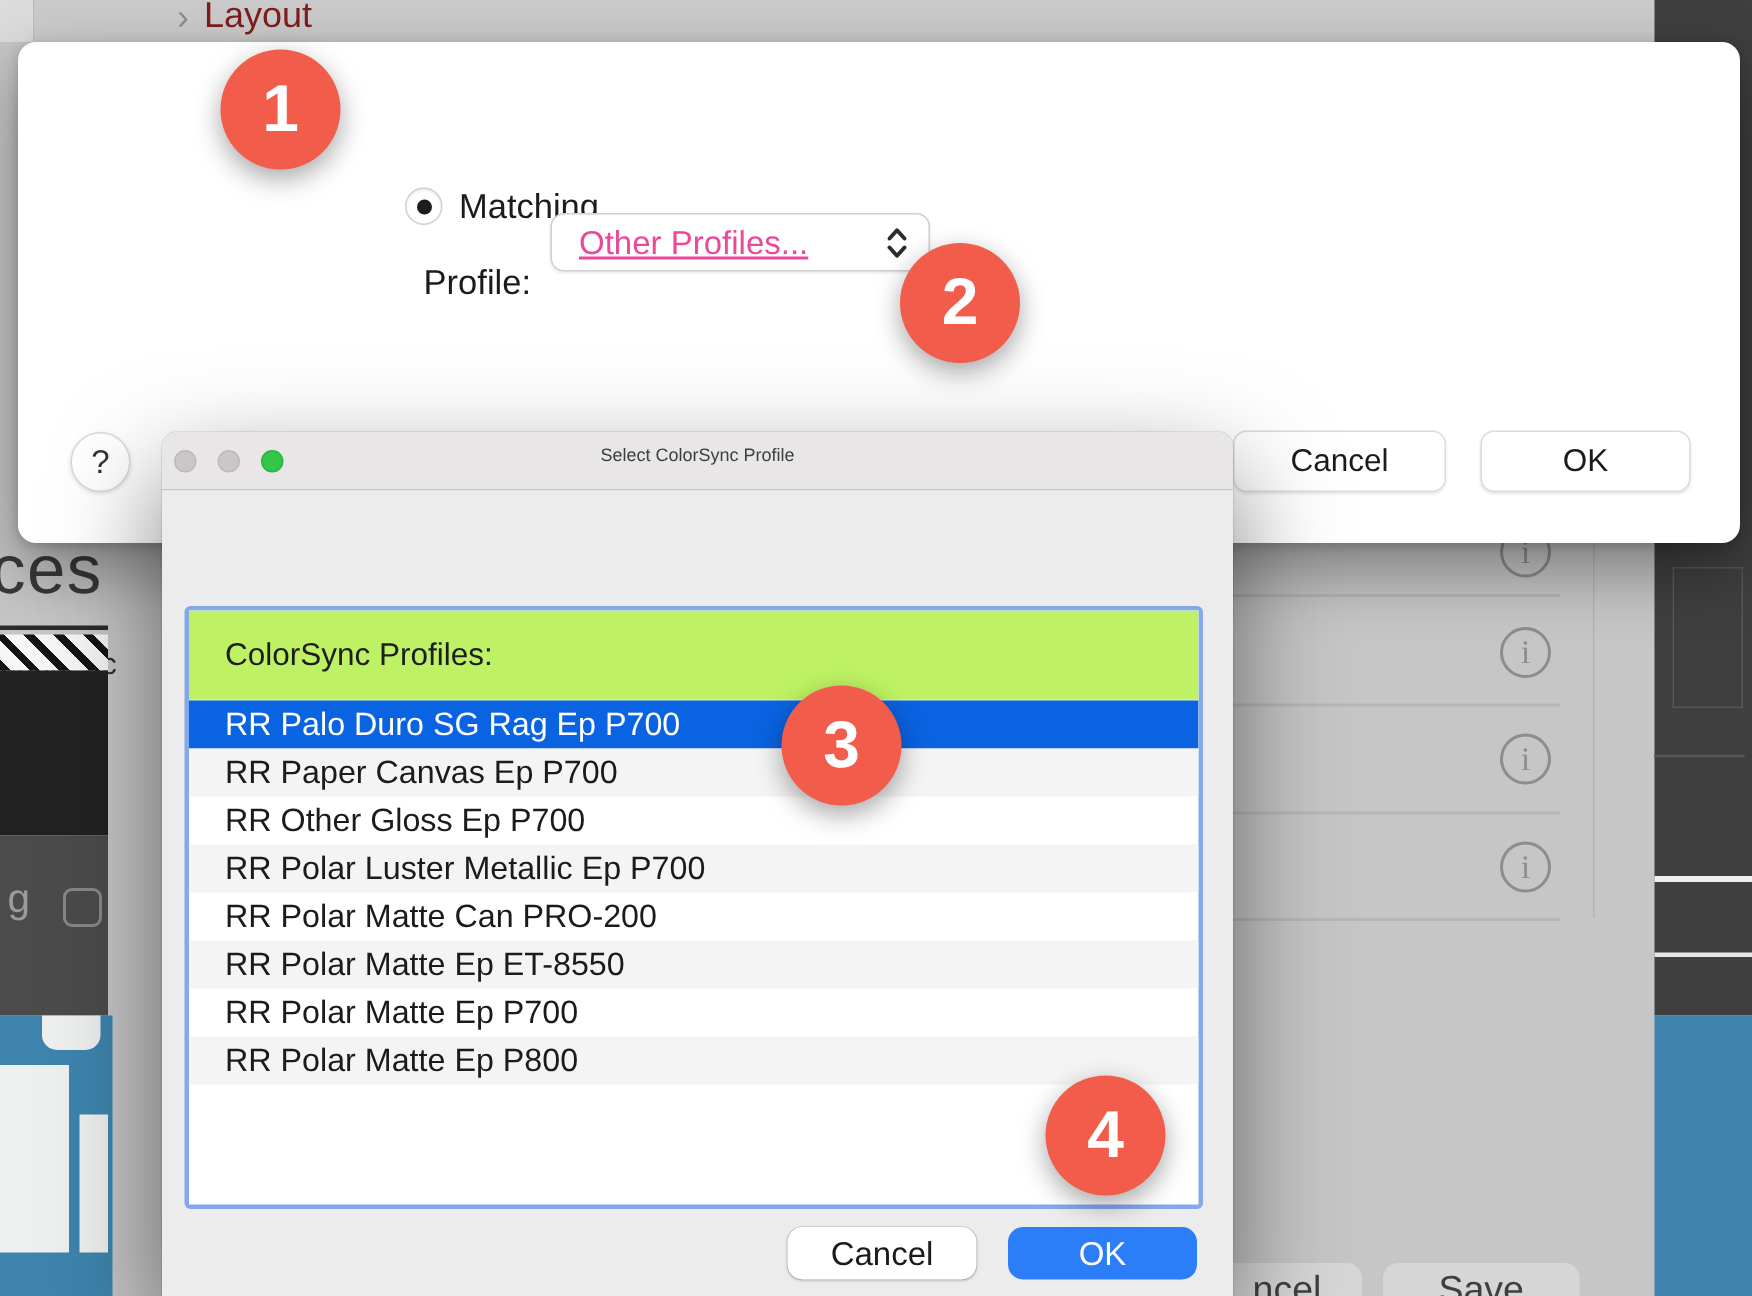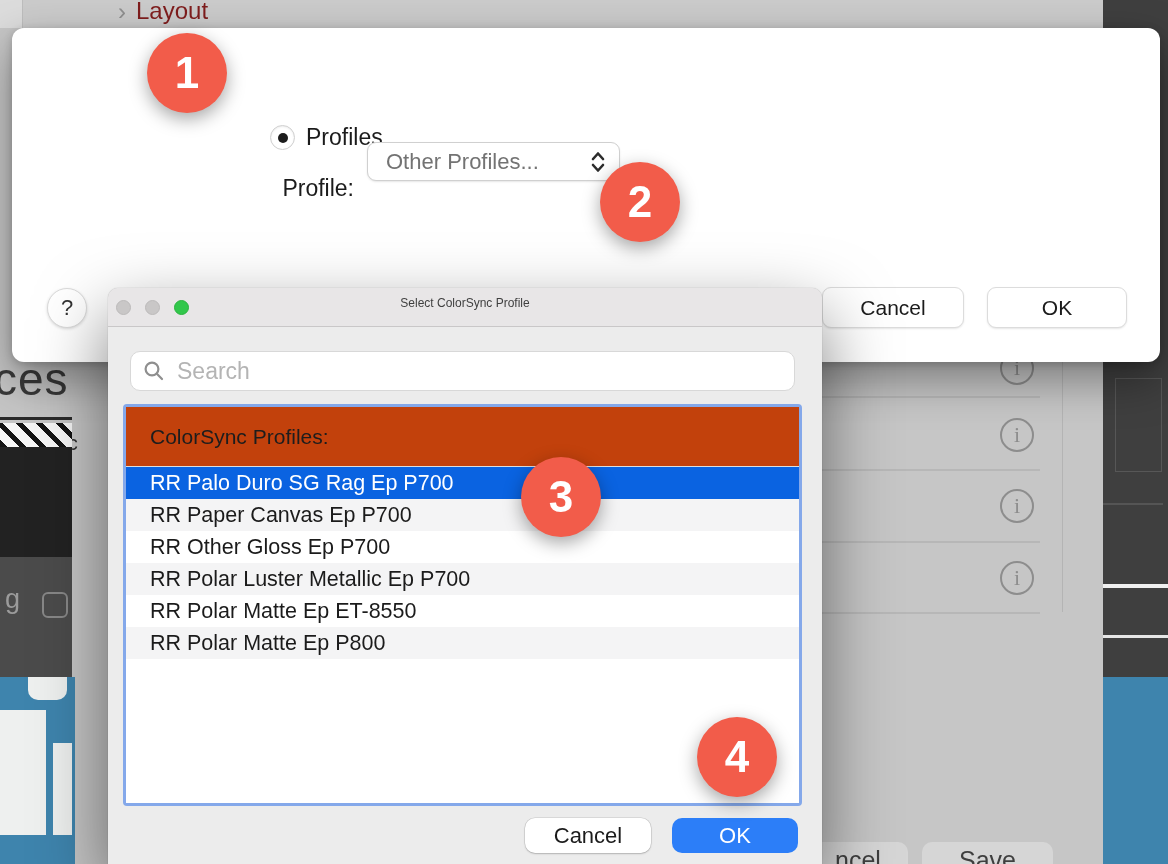--- a/index.html
+++ b/index.html
@@ -64,21 +64,21 @@
   .radio-group{display:flex;align-items:center;gap:11px;position:absolute;}
   .rg-1{left:258px;top:96px;} .rg-2{left:580px;top:96px;}
   .radio-circle{width:23px;height:23px;border-radius:50%;background:#fff;
     border:1px solid #cfcfcf;box-shadow:inset 0 1px 2px rgba(0,0,0,.08);
     display:flex;align-items:center;justify-content:center;}
   .radio-dot{width:10px;height:10px;border-radius:50%;background:#1c1c1c;}
   .radio-label{font-size:23px;color:#1b1b1b;}
   .profile-label{left:250px;top:147px;width:92px;text-align:right;font-size:23px;color:#1b1b1b;}
   .popup-btn{left:355px;top:114px;width:251px;height:37px;background:#fff;border:1px solid #d0d0d0;
     border-radius:9px;box-shadow:0 1px 2px rgba(0,0,0,.10);display:flex;align-items:center;}
-  .popup-text{font-size:22px;color:#737373;padding-left:18px;flex:1;}
+  .popup-text{font-size:22px;color:#ec4899;padding-left:18px;flex:1;text-decoration:underline;}
   .popup-chevrons{width:30px;display:flex;align-items:center;justify-content:center;padding-right:6px;}
   .help-btn{left:35px;top:260px;width:38px;height:38px;border-radius:50%;background:#fff;
     border:1px solid #dadada;box-shadow:0 1px 3px rgba(0,0,0,.15);
     display:flex;align-items:center;justify-content:center;font-size:22px;color:#333;}
   .dlg-btn{height:39px;border-radius:9px;background:#fff;border:1px solid #dcdcdc;
     box-shadow:0 1px 2px rgba(0,0,0,.10);display:flex;align-items:center;justify-content:center;
     font-size:21px;color:#1b1b1b;}
   .dlg-cancel{left:810px;top:259px;width:140px;}
   .dlg-ok{left:975px;top:259px;width:138px;}
 
@@ -96,21 +96,21 @@
   .search-field{left:22px;top:63px;width:665px;height:40px;background:#fff;border:1px solid #d8d8d8;
     border-radius:10px;display:flex;align-items:center;box-sizing:border-box;}
   .search-glyph{margin-left:12px;margin-right:10px;display:flex;}
   .search-input{border:none;outline:none;flex:1;font-size:23px;color:#333;background:transparent;
     font-family:"Liberation Sans",sans-serif;}
   .search-input::placeholder{color:#b4b4b4;}
   .focus-ring{left:15px;top:116px;width:679px;height:402px;background:#84a8ea;border-radius:4px;
     padding:0;box-sizing:border-box;}
   .list-box{position:absolute;left:3px;top:3px;width:673px;height:396px;background:#fff;overflow:hidden;}
   .list-header{height:60px;display:flex;align-items:center;padding-left:24px;font-size:21px;color:#1d1d1d;
-    border-bottom:1px solid #dedede;box-sizing:border-box;background:#c2410c;text-align:center;}
+    border-bottom:1px solid #dedede;box-sizing:border-box;background:#bef264;text-align:center;}
   .rows .row{height:32px;display:flex;align-items:center;padding-left:24px;font-size:21.5px;color:#1b1b1b;}
   .rows .row:nth-child(even){background:#f4f4f5;}
   .rows .row.selected{background:#0a63e1;color:#fff;}
   .win-btn{position:absolute;height:35px;width:126px;border-radius:10px;display:flex;align-items:center;
     justify-content:center;font-size:22px;}
   .win-cancel{left:417px;top:530px;background:#fff;color:#1b1b1b;
     box-shadow:0 0 0 0.5px rgba(0,0,0,.15), 0 1px 2px rgba(0,0,0,.18);}
   .win-ok{left:564px;top:530px;background:#2c7ef8;color:#fff;}
 
   
@@ -171,21 +171,21 @@
   </div>
 
 <div class="abs part-btn part-cancel">ncel</div>
 <div class="abs part-btn part-save">Save</div>
 
 <div class="abs print-dialog">
   <div class="radio-group rg-1">
     <span class="radio-circle">
         <span class="radio-dot"></span>
       </span>
-    <span class="radio-label">Profiles</span>
+    <span class="radio-label">Matching</span>
   </div>
 
   <div class="abs profile-label">Profile:</div>
   <div class="abs popup-btn">
     <span class="popup-text">Other Profiles...</span>
     <span class="popup-chevrons">
       <svg width="16" height="22" viewBox="0 0 16 22">
           <path d="M3 8 L8 2.5 L13 8" fill="none" stroke="#2c2c2c" stroke-width="2.6" stroke-linecap="round" stroke-linejoin="round"></path>
           <path d="M3 14 L8 19.5 L13 14" fill="none" stroke="#2c2c2c" stroke-width="2.6" stroke-linecap="round" stroke-linejoin="round"></path>
         </svg>
@@ -202,39 +202,32 @@
 <div class="abs csp-window">
   <div class="abs titlebar">
     <div class="abs lights">
       <span class="light light-grey"></span>
       <span class="light light-grey"></span>
       <span class="light light-green"></span>
     </div>
     <div class="abs win-title">Select ColorSync Profile</div>
   </div>
 
-  <div class="abs search-field">
-    <span class="search-glyph">
-      <svg width="22" height="22" viewBox="0 0 22 22">
-          <circle cx="9" cy="9" r="6.4" fill="none" stroke="#8f8f8f" stroke-width="2.2"></circle>
-          <line x1="13.8" y1="13.8" x2="19" y2="19" stroke="#8f8f8f" stroke-width="2.2" stroke-linecap="round"></line>
-        </svg>
-    </span>
-    <input class="search-input" type="text" placeholder="Search" style="">
-  </div>
 
   <div class="abs focus-ring">
     <div class="list-box">
       <div class="list-header">ColorSync Profiles:</div>
       <div class="rows">
         <div class="row selected">RR Palo Duro SG Rag Ep P700</div>
         <div class="row">RR Paper Canvas Ep P700</div>
         <div class="row">RR Other Gloss Ep P700</div>
         <div class="row">RR Polar Luster Metallic Ep P700</div>
+        <div class="row">RR Polar Matte Can PRO-200</div>
         <div class="row">RR Polar Matte Ep ET-8550</div>
+        <div class="row">RR Polar Matte Ep P700</div>
         <div class="row">RR Polar Matte Ep P800</div>
       </div>
     </div>
   </div>
 
   <div class="win-btn win-cancel">Cancel</div>
   <div class="win-btn win-ok">OK</div>
 </div>
 
 <div class="abs badge badge-1">1</div>

